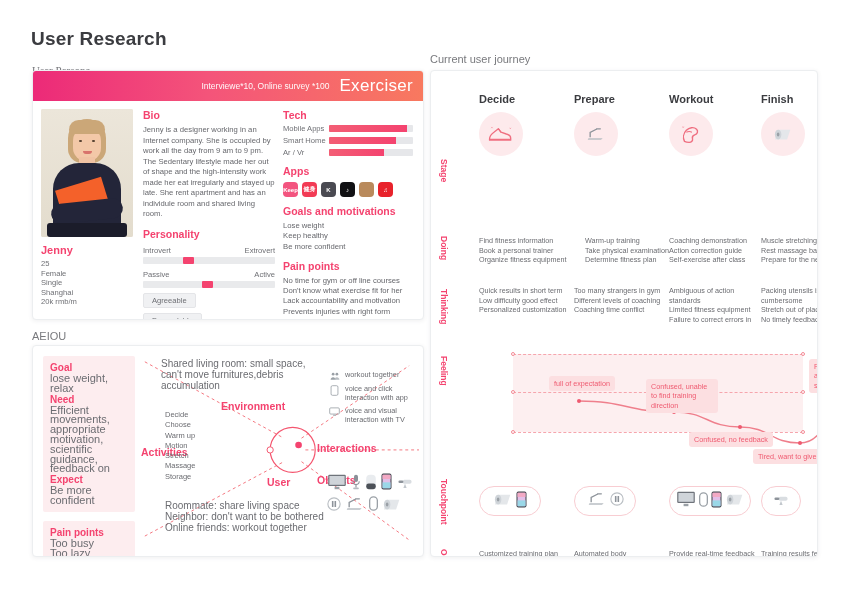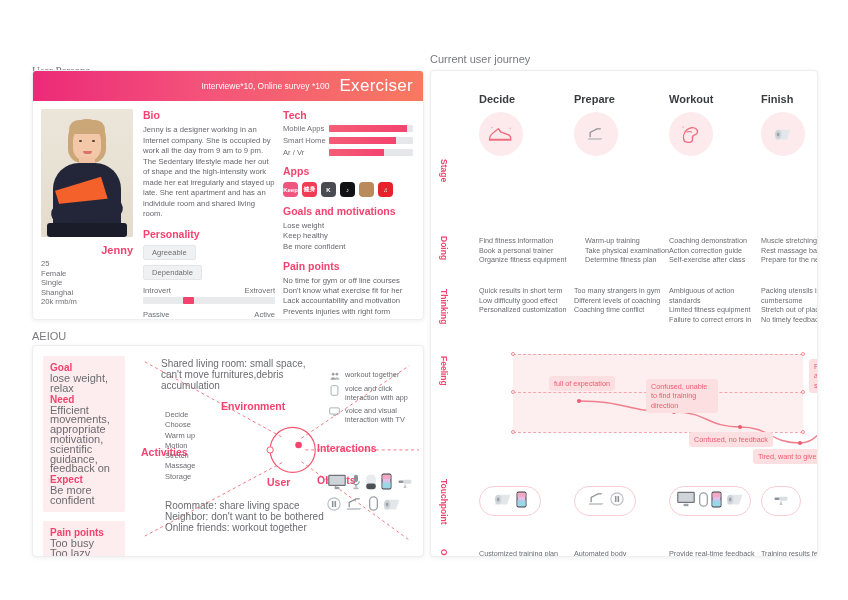--- a/index.html
+++ b/index.html
@@ -60,21 +60,21 @@
   .ph-eye.l { left: 38px; } .ph-eye.r { left: 51px; }
   .ph-mouth { position: absolute; left: 42px; top: 42px; width: 9px; height: 3px;
               background: #d8736c; border-radius: 0 0 5px 5px; }
   .ph-folder { position: absolute; left: 18px; top: 74px; width: 48px; height: 34px;
                background: #f4612a; transform: rotate(-17deg); }
   .ph-arm { position: absolute; left: 10px; top: 92px; width: 72px; height: 20px;
             background: #232539; border-radius: 10px; transform: rotate(-6deg); }
   .ph-desk { position: absolute; left: 6px; bottom: 0; width: 80px; height: 14px;
              background: #1b1c2a; border-radius: 3px; }
 
-  .pname { font-size: 11px; font-weight: bold; color: #f4436f; margin-top: 7px; text-align: right; }
+  .pname { font-size: 11px; font-weight: bold; color: #f4436f; margin-top: 7px; }
   .pmeta { font-size: 7.6px; color: #6e6f74; line-height: 9.6px; margin-top: 3px; }
 
   .mid-col { flex: 0 0 142px; padding-left: 10px; }
   .right-col { flex: 1; padding-left: 8px; }
   .h-pink { color: #f4436f; font-weight: bold; font-size: 10.5px; }
   .bio-text { font-size: 7.7px; line-height: 10.5px; color: #66676c; margin-top: 4px; }
   .mt8 { margin-top: 8px; }
 
   .slider-label { display: flex; justify-content: space-between; font-size: 7.6px;
                   color: #6e6f74; margin-top: 6px; }
@@ -89,21 +89,21 @@
   .tech-fill { height: 100%; background: linear-gradient(90deg, #f35e75, #f4436f); }
 
   .apps { display: flex; gap: 4px; margin-top: 5px; }
   .app { width: 15px; height: 15px; border-radius: 4px; font-size: 6px; color: #fff;
          display: flex; align-items: center; justify-content: center; font-weight: bold; }
 
   .bullets { font-size: 7.7px; line-height: 10.3px; color: #66676c; margin-top: 4px; }
 
   
   .aeiou-body { position: relative; width: 100%; height: 100%; padding: 8px; }
-  .aeiou-left { position: absolute; left: 10px; top: 10px; width: 82px; }
+  .aeiou-left { position: absolute; left: 10px; top: 10px; width: 92px; }
   .panel { background: #fdedef; border-radius: 2px; padding: 6px 7px; }
   .panel + .panel { margin-top: 9px; }
   .p-h { color: #f4436f; font-weight: bold; font-size: 10px; }
   .p-t { font-size: 11px; line-height: 9.8px; color: #6b6c71; margin-top: 1px; }
 
   .ae-stage { position: absolute; left: 104px; top: 6px; right: 4px; bottom: 4px; }
   .diag { position: absolute; inset: 0; }
   .ae-word { position: absolute; color: #f4436f; font-weight: bold; font-size: 10.5px; white-space: nowrap; }
   .ae-txt { position: absolute; font-size: 10px; line-height: 11px; color: #6b6c71; }
   .ae-list { position: absolute; font-size: 7.5px; line-height: 10.3px; color: #6b6c71; }
@@ -135,20 +135,21 @@
   .pt { position: absolute; width: 4px; height: 4px; background: #ef5a70; border-radius: 50%; }
 
   .tp-pill { position: absolute; border: 1px solid #f8cdd2; border-radius: 18px;
              height: 30px; display: flex; align-items: center; justify-content: center; gap: 3px; }
 </style>
 </head>
 <body>
 
 <div class="page">
 
+  <div class="title">User Research</div>
   <div class="sec-label" id="persona-label">User Persona</div>
   <div class="sec-label" id="aeiou-label">AEIOU</div>
   <div class="sec-label" id="journey-label">Current user journey</div>
 
   <div class="card" id="persona-card">
     <div class="persona-banner">
       <span class="banner-meta">Interviewe*10, Online survey *100</span>
       <span class="banner-name">Exerciser</span>
     </div>
 
@@ -176,39 +177,39 @@
             <div>Single</div>
             <div>Shanghai</div>
             <div>20k rmb/m</div>
           </div>
       </div>
 
       <div class="mid-col">
         <div class="h-pink">Bio</div>
         <div class="bio-text">Jenny is a designer working in an Internet company. She is occupied by work all the day from 9 am to 9 pm. The Sedentary lifestyle made her out of shape and the high-intensity work made her eat irregularly and  stayed up late. She rent apartment and  has an individule room and shared living room.</div>
         <div class="h-pink mt8">Personality</div>
-        <div id="tags">
-            <div><span class="tag">Agreeable</span></div>
-            <div><span class="tag">Dependable</span></div>
-          </div>
         <div id="sliders">
             <div class="slider-label">
               <span>Introvert</span>
               <span>Extrovert</span>
             </div>
             <div class="slider-track">
               <div class="slider-knob" style="left: 30%;"></div>
             </div>
             <div class="slider-label">
               <span>Passive</span>
               <span>Active</span>
             </div>
             <div class="slider-track">
               <div class="slider-knob" style="left: 45%;"></div>
             </div>
+          </div>
+        <div id="tags">
+            <div><span class="tag">Agreeable</span></div>
+            <div><span class="tag">Dependable</span></div>
           </div>
       </div>
 
       <div class="right-col">
         <div class="h-pink">Tech</div>
         <div id="tech-list">
             <div class="tech-row">
               <div class="tech-name">Mobile Apps</div>
               <div class="tech-bar">
                 <div class="tech-fill" style="width: 93%;"></div>

